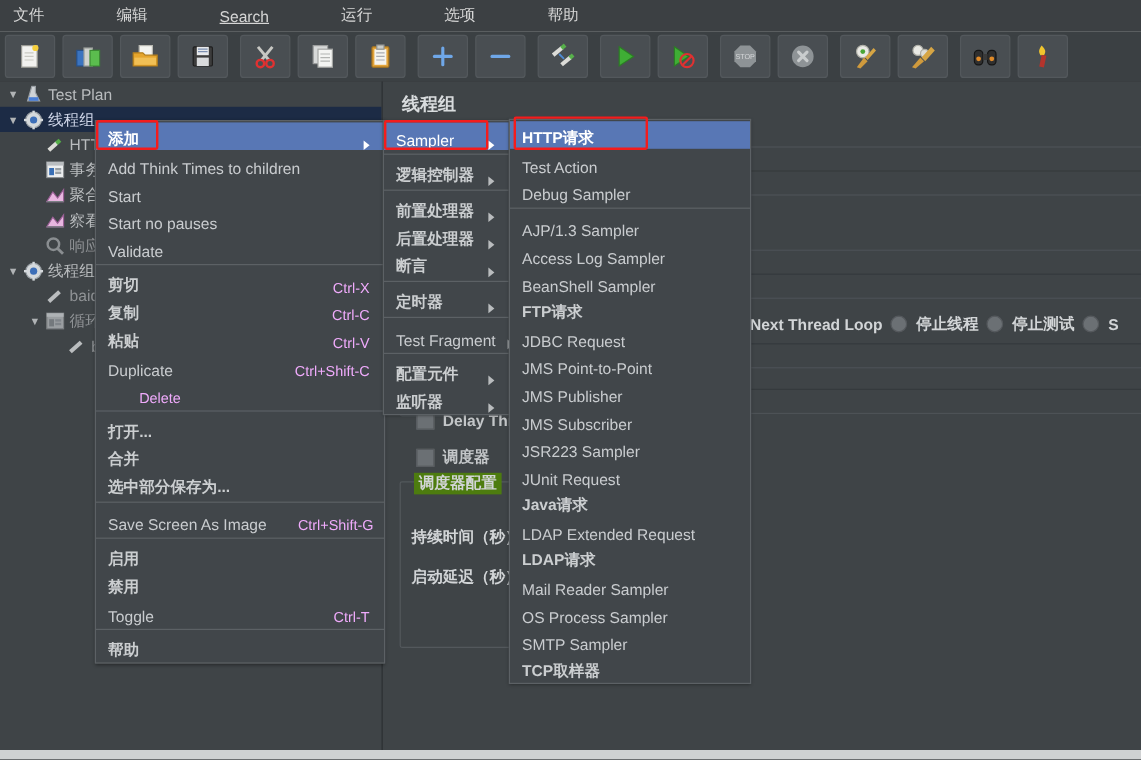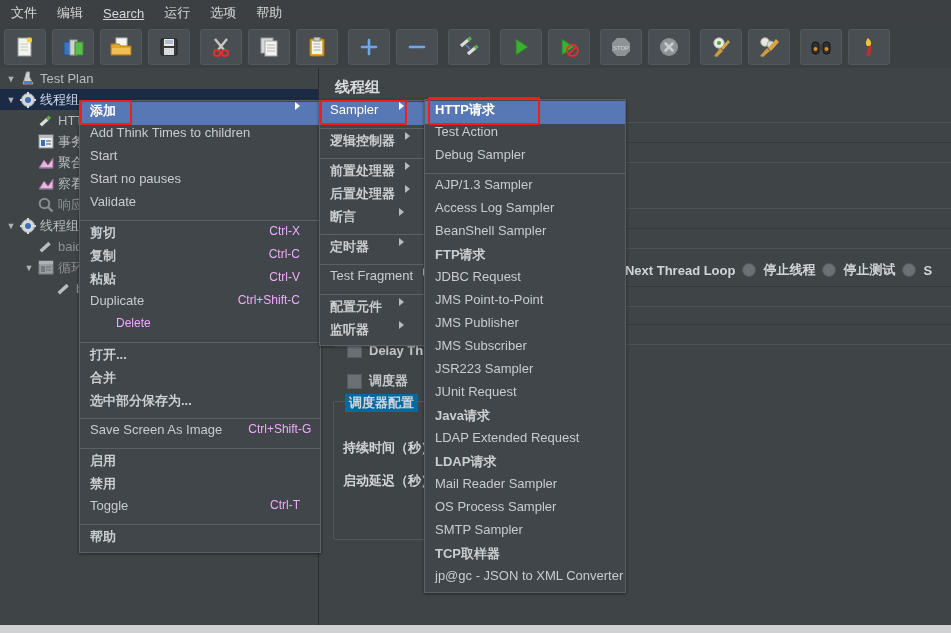--- a/index.html
+++ b/index.html
@@ -15,20 +15,21 @@
     width: 951px; height: 633px;
     background: #3f4447;
   }
 
   
   .menubar {
     position: absolute; left: 0; top: 0; width: 951px; height: 26px;
     background: #3c4043;
     display: flex; align-items: center;
     border-bottom: 4px solid #ffffff;
+    gap: 40px;
   }
   .menubar .mi {
     color: #d6d6d6; font-size: 13px; padding: 3px 9px; margin-left: 2px;
     white-space: nowrap; cursor: default;
   }
   .menubar .mi .u { text-decoration: underline; }
 
   
   .toolbar {
     position: absolute; left: 0; top: 26px; width: 951px; height: 42px;
@@ -94,21 +95,21 @@
   .radio {
     width: 12px; height: 12px; border-radius: 50%;
     background: #6b7074; border: 1px solid #55595d;
     display: inline-block;
   }
   .grpbox {
     position: absolute; border: 1px solid #53585c; border-radius: 2px;
   }
   .grplegend {
     position: absolute; color: #d2d5d7; font-size: 13px; font-weight: bold;
-    background: #0369a1; padding: 0 4px; white-space: nowrap;
+    background: #4d7c0f; padding: 0 4px; white-space: nowrap;
   }
   .cbrow {
     position: absolute; display: flex; align-items: center; gap: 7px;
     color: #c3c6c8; font-size: 13px; font-weight: bold; white-space: nowrap;
   }
   .cbox {
     width: 13px; height: 13px; background: #6b7074;
     border: 1px solid #585c60;
   }
   .fieldlabel {
@@ -123,22 +124,22 @@
   
   .popup {
     position: absolute;
     background: #41464a;
     border: 1px solid #5c6165;
     box-shadow: 0 1px 3px rgba(0,0,0,0.45);
     padding: 1px 0;
     z-index: 50;
   }
   .pitem {
-    display: flex; align-items: flex-start;
-    height: 23px; padding: 0 20px 0 10px;
+    display: flex; align-items: flex-end;
+    height: 23px; padding: 0 12px 0 10px;
     color: #c9cccf; font-size: 13px; white-space: nowrap;
     position: relative;
   }
   .pitem.cn { font-weight: bold; color: #cbced0; }
   .pitem.hl { background: #5877b5; color: #ffffff; }
   .pitem .ptext { flex: 1 1 auto; }
   .pitem .pacc { color: #f0abfc; font-size: 12px; padding-left: 26px; font-weight: normal; }
   .pitem .parrow {
     margin-left: 10px; width: 0; height: 0;
     border-left: 5px solid #b9bcbe;
@@ -751,23 +752,20 @@
     </div>
     <div class="pitem">
       <span class="ptext">OS Process Sampler</span>
     </div>
     <div class="pitem">
       <span class="ptext">SMTP Sampler</span>
     </div>
     <div class="pitem cn">
       <span class="ptext">TCP取样器</span>
     </div>
-    <div class="pitem">
-      <span class="ptext">jp@gc - JSON to XML Converter</span>
-    </div>
   </div>
 
   <div class="redbox" style="left:80px; top:100px; width:48px; height:21px;"></div>
   <div class="redbox" style="left:320px; top:100px; width:83px; height:21px;"></div>
   <div class="redbox" style="left:428px; top:97px; width:108px; height:24px;"></div>
 
   <div class="bottomstrip"></div>
 
 </div>
 

